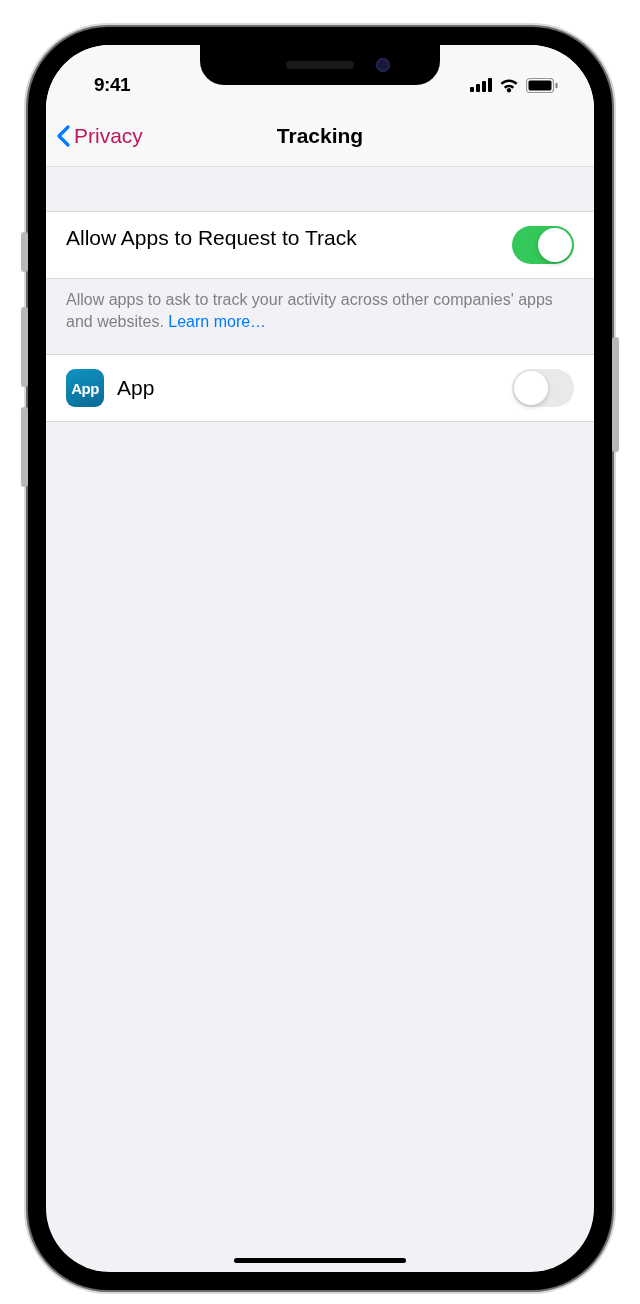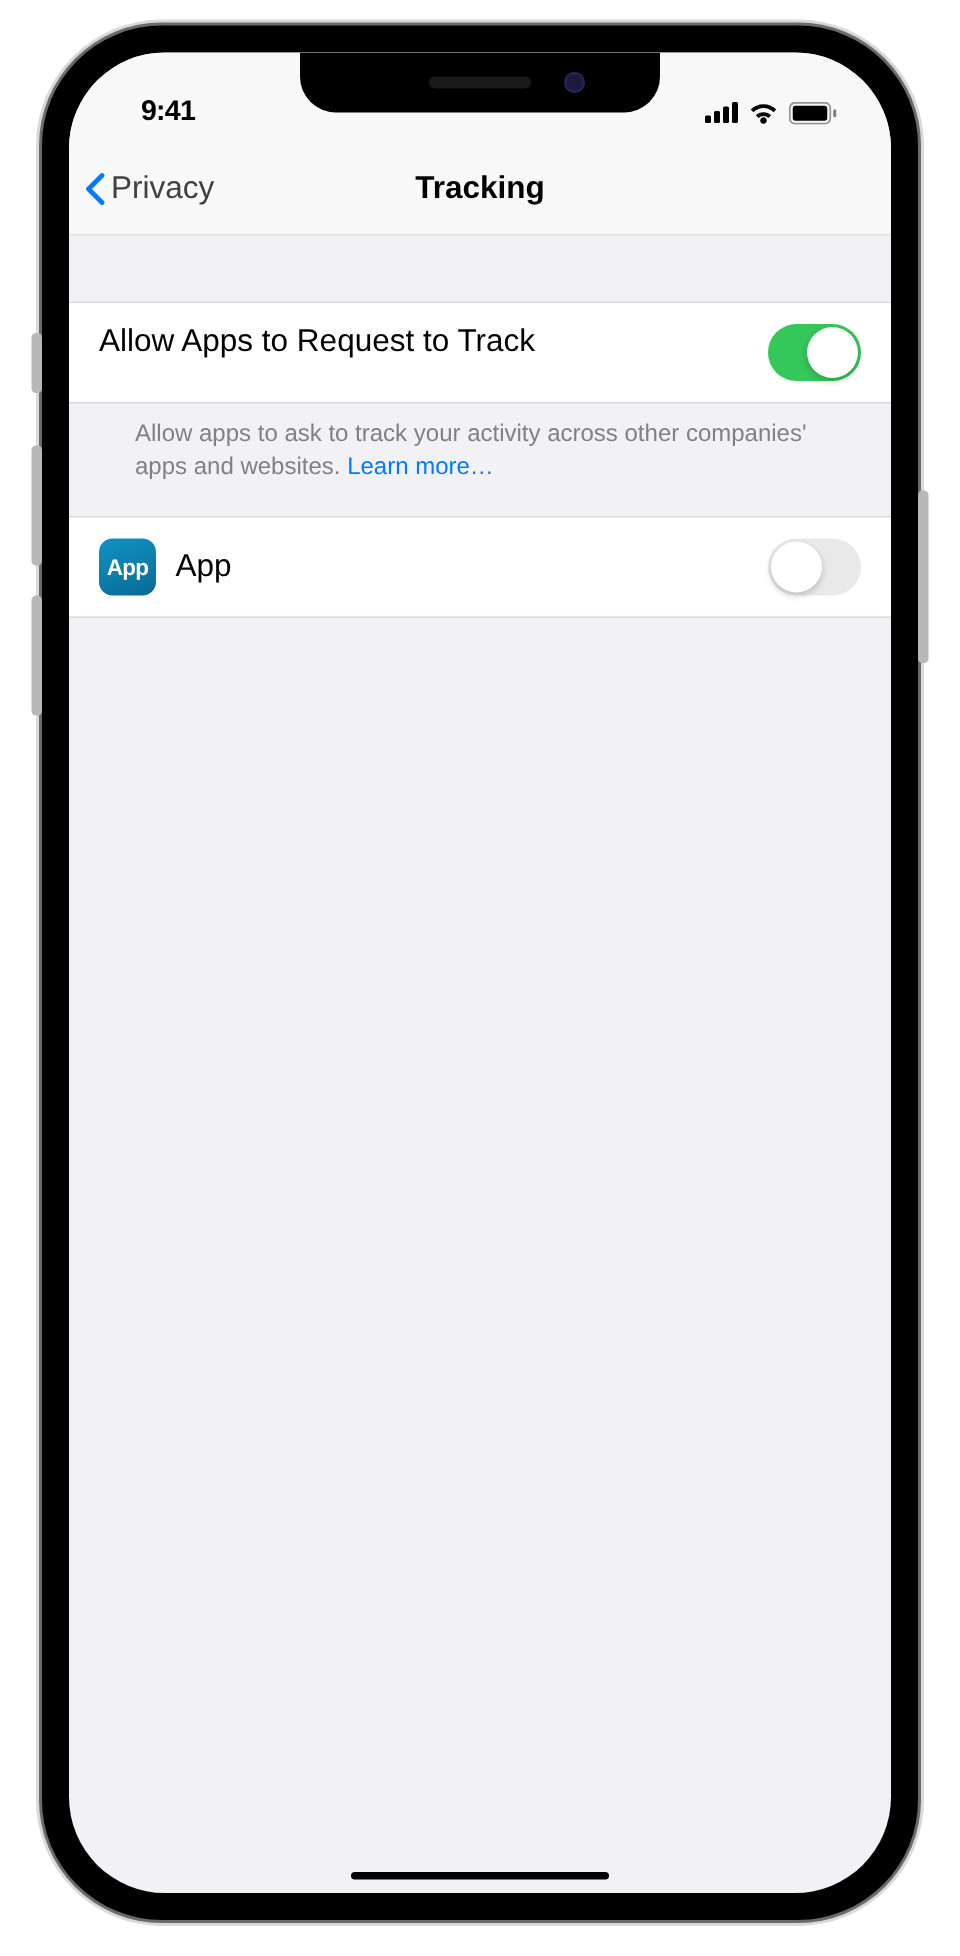--- a/index.html
+++ b/index.html
@@ -11,21 +11,21 @@
     }
     body {
       background: #fff;
       width: 640px;
       height: 1304px;
       overflow: hidden;
       position: relative;
     }
     .device {
       position: absolute;
-      top: 17px;
+      top: 27px;
       left: 28px;
       width: 584px;
       height: 1263px;
       background: #000;
       border-radius: 80px;
       box-shadow: 0 0 0 2px #6b6b6b, 0 0 0 4px #d9d9d9;
       padding: 18px;
     }
     .side-button {
       position: absolute;
@@ -103,21 +103,21 @@
       height: 62px;
       background: #f8f8f8;
       border-bottom: 1px solid #e0e0e2;
     }
     .back-button {
       position: absolute;
       left: 10px;
       display: flex;
       align-items: center;
       gap: 4px;
-      color: #404040;
+      color: #be185d;
       font-size: 21px;
       cursor: pointer;
     }
     .back-chevron {
       width: 14px;
       height: 22px;
     }
     .nav-title {
       font-size: 21px;
       font-weight: 600;
@@ -175,21 +175,20 @@
       top: 2px;
       box-shadow: 0 2px 5px rgba(0,0,0,0.2);
     }
     .toggle-on .toggle-thumb { right: 2px; }
     .toggle-off .toggle-thumb { left: 2px; }
     .footer-text {
       padding: 10px 20px 22px;
       font-size: 16px;
       color: #808085;
       line-height: 1.35;
-      margin-left: 24px;
     }
     .footer-link {
       color: #007aff;
     }
     .home-indicator {
       position: absolute;
       bottom: 9px;
       left: 50%;
       transform: translateX(-50%);
       width: 172px;

